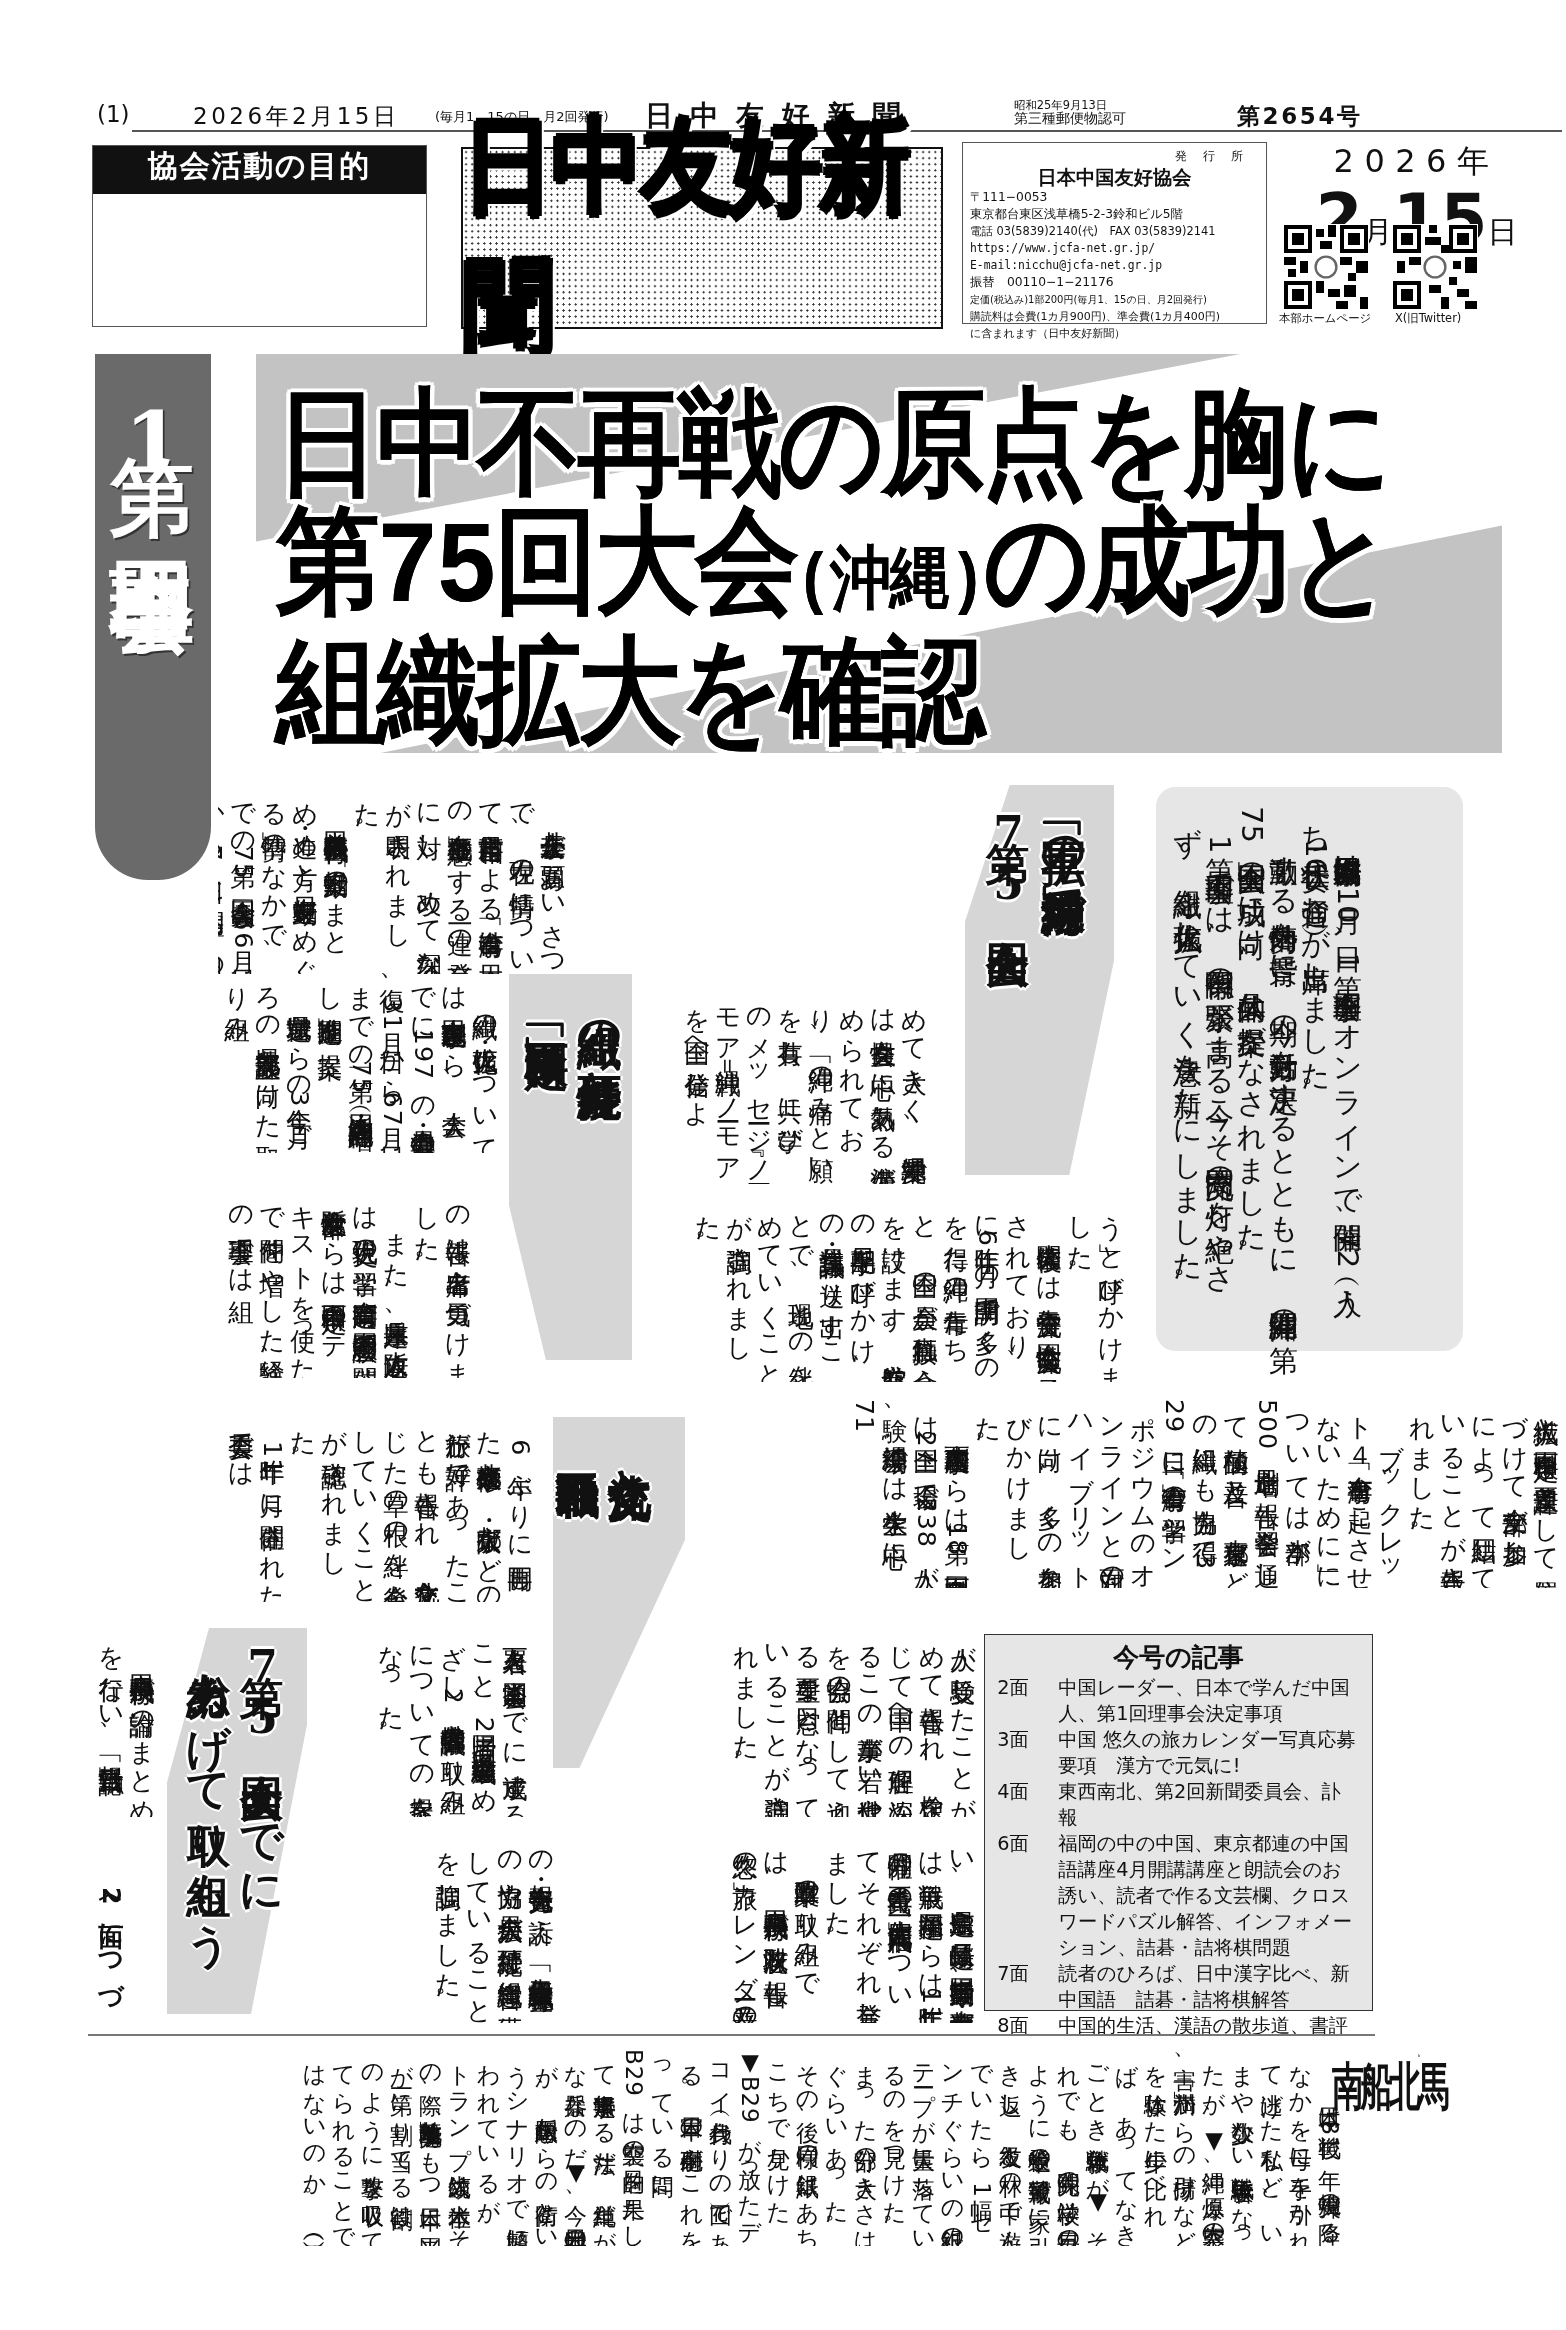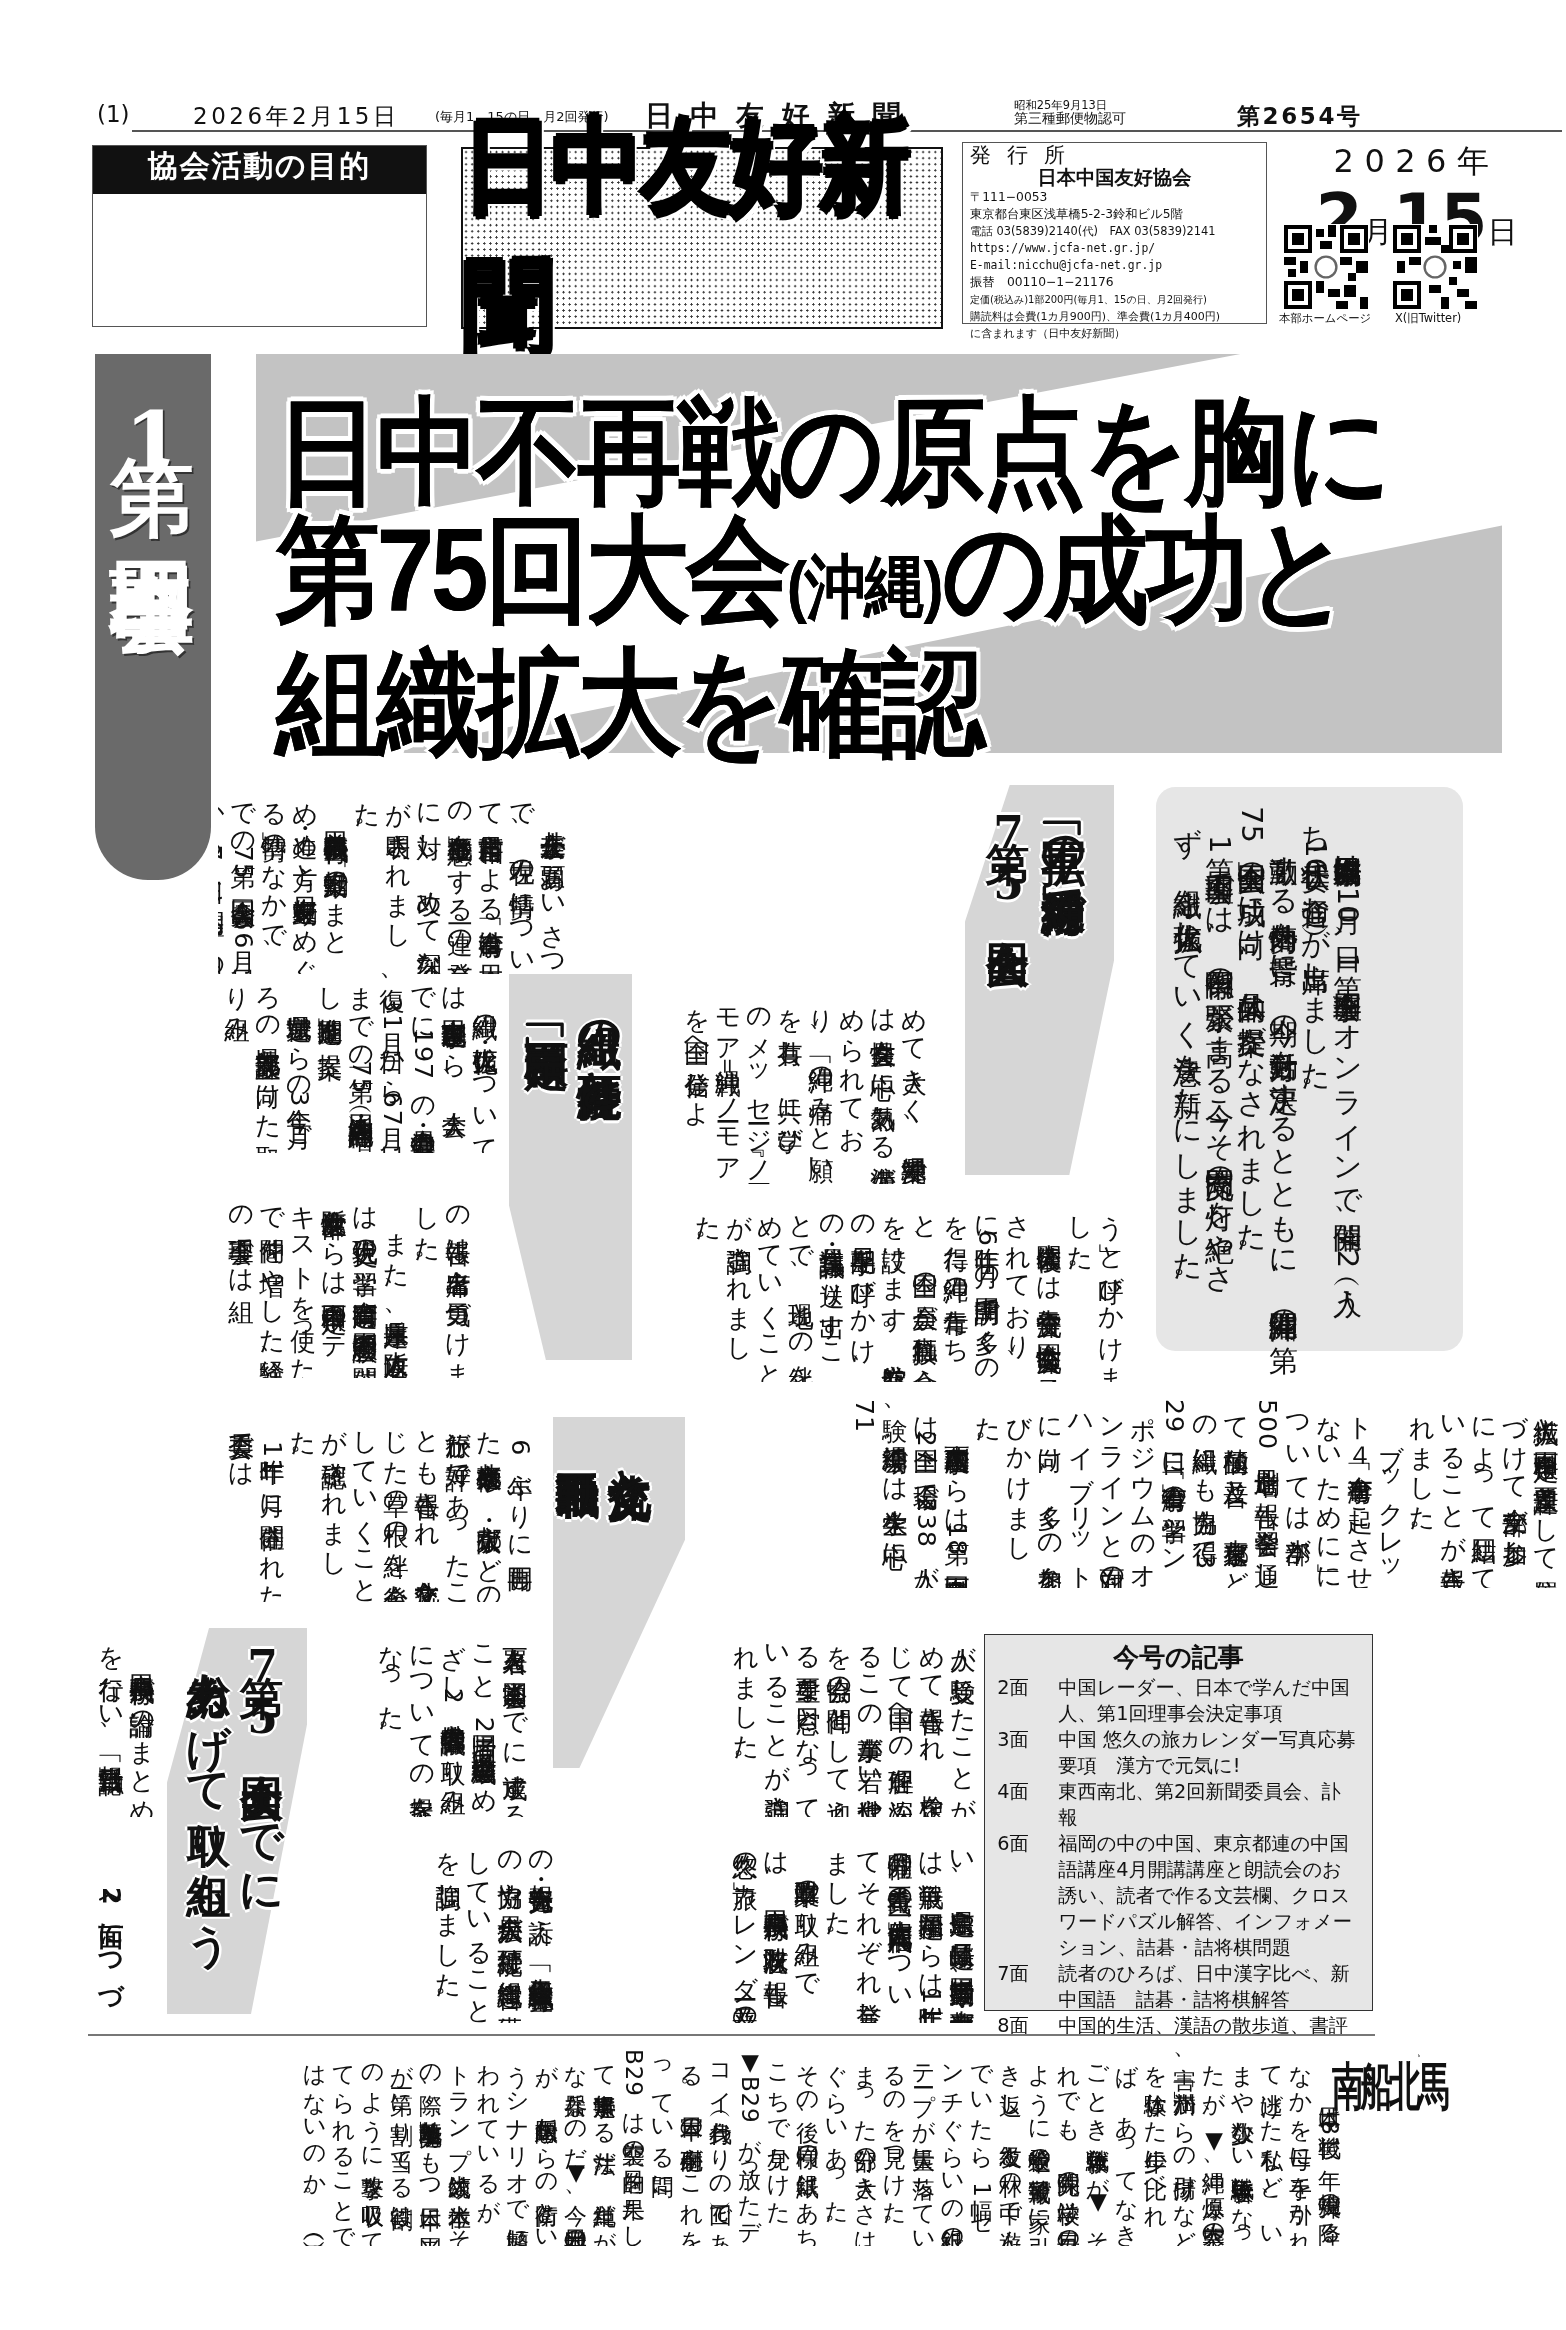--- a/index.html
+++ b/index.html
@@ -27,42 +27,42 @@
   .mast { left:461px; top:147px; width:478px; height:178px; border:2.6px solid #111;
           background-color:#fff;
           background-image: radial-gradient(#333 1.1px, transparent 1.2px);
           background-size:6.1px 6.1px; display:flex; align-items:center; justify-content:center; }
   .mast span { font-size:91px; font-weight:900; color:#000; letter-spacing:-1.8px;
                text-shadow: 2.6px 0 #000, -2.6px 0 #000, 0 2.6px #000, 0 -2.6px #000, 4.4px 4.4px 0 #fff;
                font-family:"DejaVu Serif", serif; transform:scaleY(1.15); }
 
   
   .pub { left:962px; top:142px; width:305px; height:182px; border:1.8px solid #555; font-size:12.3px; line-height:17px; padding:3.5px 7px; box-sizing:border-box; }
-  .pub .pt { text-align:left; font-size:21px; line-height:19.3px; letter-spacing:16px;font-family:Liberation Mono, monospace; }
+  .pub .pt { text-align:right; font-size:12px; line-height:19.3px; letter-spacing:16px; }
   .pub .pn { text-align:center; font-size:19.3px; font-weight:bold; line-height:23px; }
   .pub .mono { font-family:"DejaVu Sans Mono", monospace; font-size:11.4px; }
 
   .dateblk { left:1285px; top:140px; width:263px; }
   .dateblk .y { font-size:32px; letter-spacing:10.5px; text-align:center; }
   .dateblk .md { font-size:68px; font-weight:bold; text-align:center; line-height:70px; }
   .dateblk .md small { font-size:30px; font-weight:normal; }
   .qr { position:absolute; width:84px; height:84px; background:#fff; border:0.9px solid #fff; }
   .qr svg { width:84px; height:84px; }
   .qrlabel { position:absolute; font-size:11.4px; white-space:nowrap; }
 
   
   .banner { left:95px; top:354px; width:116px; height:526px; background:#6a6a6a; border-radius:0 0 53px 53px;
             display:flex; justify-content:center; }
   .banner span { color:#fff; font-size:84px; font-weight:900; line-height:116px; letter-spacing:3.5px; padding-top:35px;
                  text-shadow: 1.8px 1.8px 0 #333; }
   .hpanel2 { left:256px; top:354px; width:1246px; height:399px; background:#c3c3c3;
              clip-path: polygon(0 0, 79% 0, 0 47%); }
   .hpanel3 { left:256px; top:354px; width:1246px; height:399px; background:#c3c3c3;
              clip-path: polygon(100% 43%, 100% 100%, 10% 100%); }
-  .headline { left:276px; top:386px; width:1228px; font-family:Liberation Sans, sans-serif; font-weight:900; color:#000;
+  .headline { left:276px; top:386px; width:1228px; font-family:Liberation Mono, monospace; font-weight:900; color:#000;
               font-size:104px; line-height:118px; letter-spacing:-3.5px;
               text-shadow: 0 0 0 #000, 4.4px 0 0 #fff, -4.4px 0 0 #fff, 0 4.4px 0 #fff, 0 -4.4px 0 #fff, 3.5px 3.5px 0 #fff, -3.5px -3.5px 0 #fff, 3.5px -3.5px 0 #fff, -3.5px 3.5px 0 #fff; }
   .headline div { transform:scaleY(1.12); transform-origin:left top; white-space:nowrap; }
   .headline .paren { font-size:61px; letter-spacing:-1.8px; }
 
   
   .col { font-size:25.4px; line-height:31px; letter-spacing:0.9px; font-family:"DejaVu Sans", sans-serif; color:#111; overflow:hidden; }
   .sub { font-family:"DejaVu Serif", serif; font-weight:900; color:#111; font-size:44px; line-height:51px;
          text-shadow: 2.6px 0 #fff, -2.6px 0 #fff, 0 2.6px #fff, 0 -2.6px #fff; }
   .subbg { background:#d6d6d6; }

